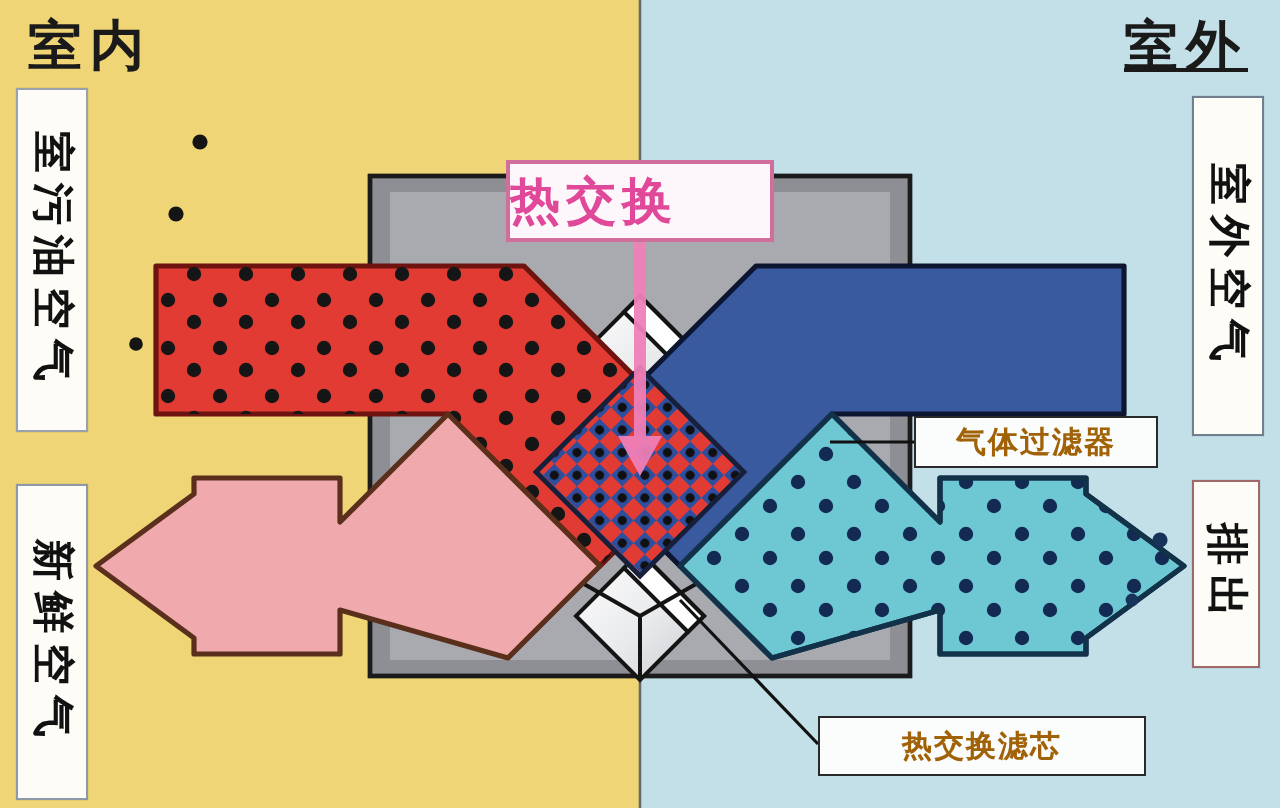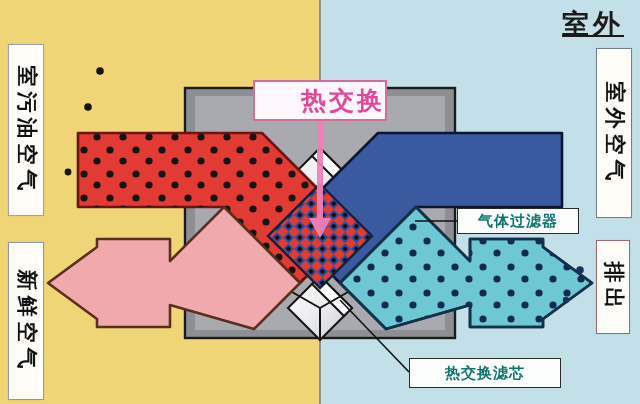--- a/index.html
+++ b/index.html
@@ -34,35 +34,35 @@
   }
   #lbl-dirty-air{left:8px;top:44px;width:36px;height:172px;}
   #lbl-fresh-air{left:8px;top:242px;width:36px;height:158px;border-color:#8d99a6;}
   #lbl-outdoor-air{left:596px;top:48px;width:36px;height:170px;border-color:#6f7f8d;}
   #lbl-exhaust{left:596px;top:240px;width:34px;height:94px;border-color:#a06a6a;}
 
   
   #lbl-heat-exchange{
     left:253px;top:80px;width:134px;height:41px;
     background:#fdf6fa;border:2px solid #d06e9c;
-    display:flex;align-items:center;justify-content:flex-end;
+    display:flex;align-items:center;justify-content:flex-start;
   }
   #lbl-heat-exchange span{
     font-size:25px;font-weight:700;color:#e0489a;
     letter-spacing:3px;line-height:1;white-space:nowrap;
   }
 
   
   .anno{
     background:#fbfcfc;border:1.4px solid #2a2a2a;
     display:flex;align-items:center;justify-content:center;
   }
-  .anno span{font-size:15px;font-weight:700;color:#0f766e;letter-spacing:1px;white-space:nowrap;line-height:1;}
+  .anno span{font-size:15px;font-weight:700;color:#a16207;letter-spacing:1px;white-space:nowrap;line-height:1;}
   #anno-gas-filter{left:457px;top:208px;width:122px;height:26px;}
-  #anno-hx-core{left:409px;top:358px;width:152px;height:30px;}
+  #anno-hx-core{left:409px;top:358px;width:164px;height:30px;}
 </style>
 </head>
 <body>
 
 <div id="stage">
 
   <svg id="svgroot" width="640" height="404" viewBox="0 0 640 404">
     <defs>
 
       <pattern id="dotsBlack" width="26" height="24" patternUnits="userSpaceOnUse">
@@ -165,20 +165,21 @@
       <circle cx="100" cy="71" r="3.8"></circle>
       <circle cx="88" cy="107" r="3.8"></circle>
       <circle cx="68" cy="172" r="3.4"></circle>
     </g>
     <g fill="#17335a">
       <circle cx="580" cy="270" r="3.8"></circle>
       <circle cx="566" cy="300" r="3.2"></circle>
     </g>
   </svg>
 
+  <div class="lbl corner" id="corner-indoor">室内</div>
 
   <div class="lbl corner" id="corner-outdoor">室外</div>
 
   <div class="lbl vbox" id="lbl-dirty-air">
     <span class="vt">室污油空气</span>
   </div>
 
   <div class="lbl vbox" id="lbl-fresh-air">
     <span class="vt">新鲜空气</span>
   </div>

